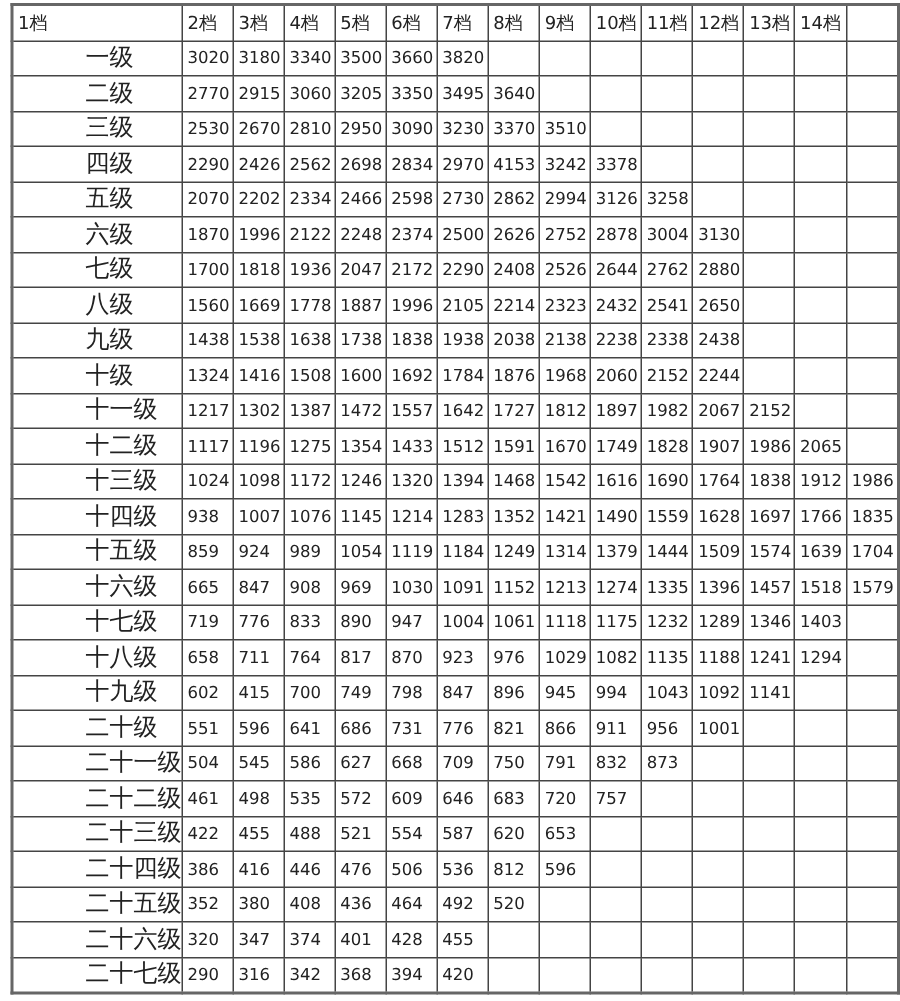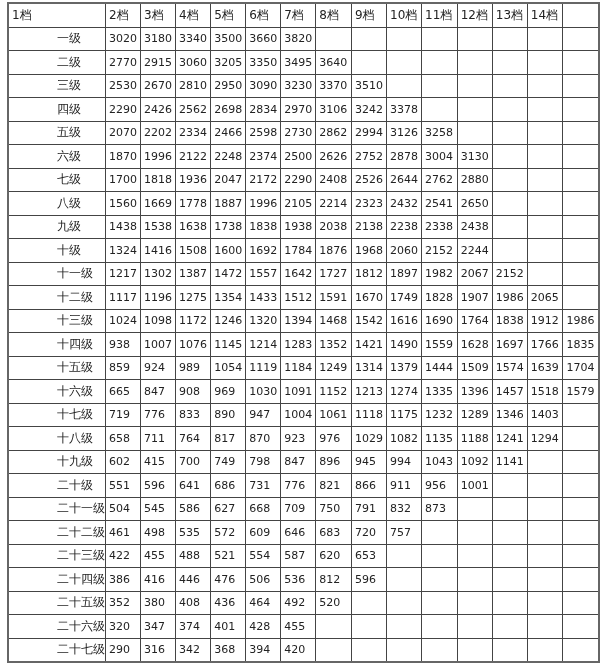--- a/index.html
+++ b/index.html
@@ -16,21 +16,21 @@
       border: 2px solid #666;
     }
     table.grid td {
       border: 1px solid #444;
       height: 22.5px;
       padding: 0 0 0 3px;
       white-space: nowrap;
       overflow: hidden;
       vertical-align: middle;
     }
-    table.grid td.rowhead { font-size: 12px; padding-left: 48px; }
+    table.grid td.rowhead { font-size: 16px; padding-left: 48px; }
     table.grid tr.hdr td { font-size: 12px; }
   </style>
 </head>
 <body>
 
 <table class="grid">
   <colgroup>
     <col style="width:64px">
       <col style="width:37px">
       <col style="width:37px">
@@ -117,21 +117,21 @@
         <td></td>
       </tr>
       <tr>
         <td class="rowhead">四级</td>
         <td>2290</td>
         <td>2426</td>
         <td>2562</td>
         <td>2698</td>
         <td>2834</td>
         <td>2970</td>
-        <td>3106</td>
+        <td>4153</td>
         <td>3242</td>
         <td>3378</td>
         <td></td>
         <td></td>
         <td></td>
         <td></td>
         <td></td>
       </tr>
       <tr>
         <td class="rowhead">五级</td>

